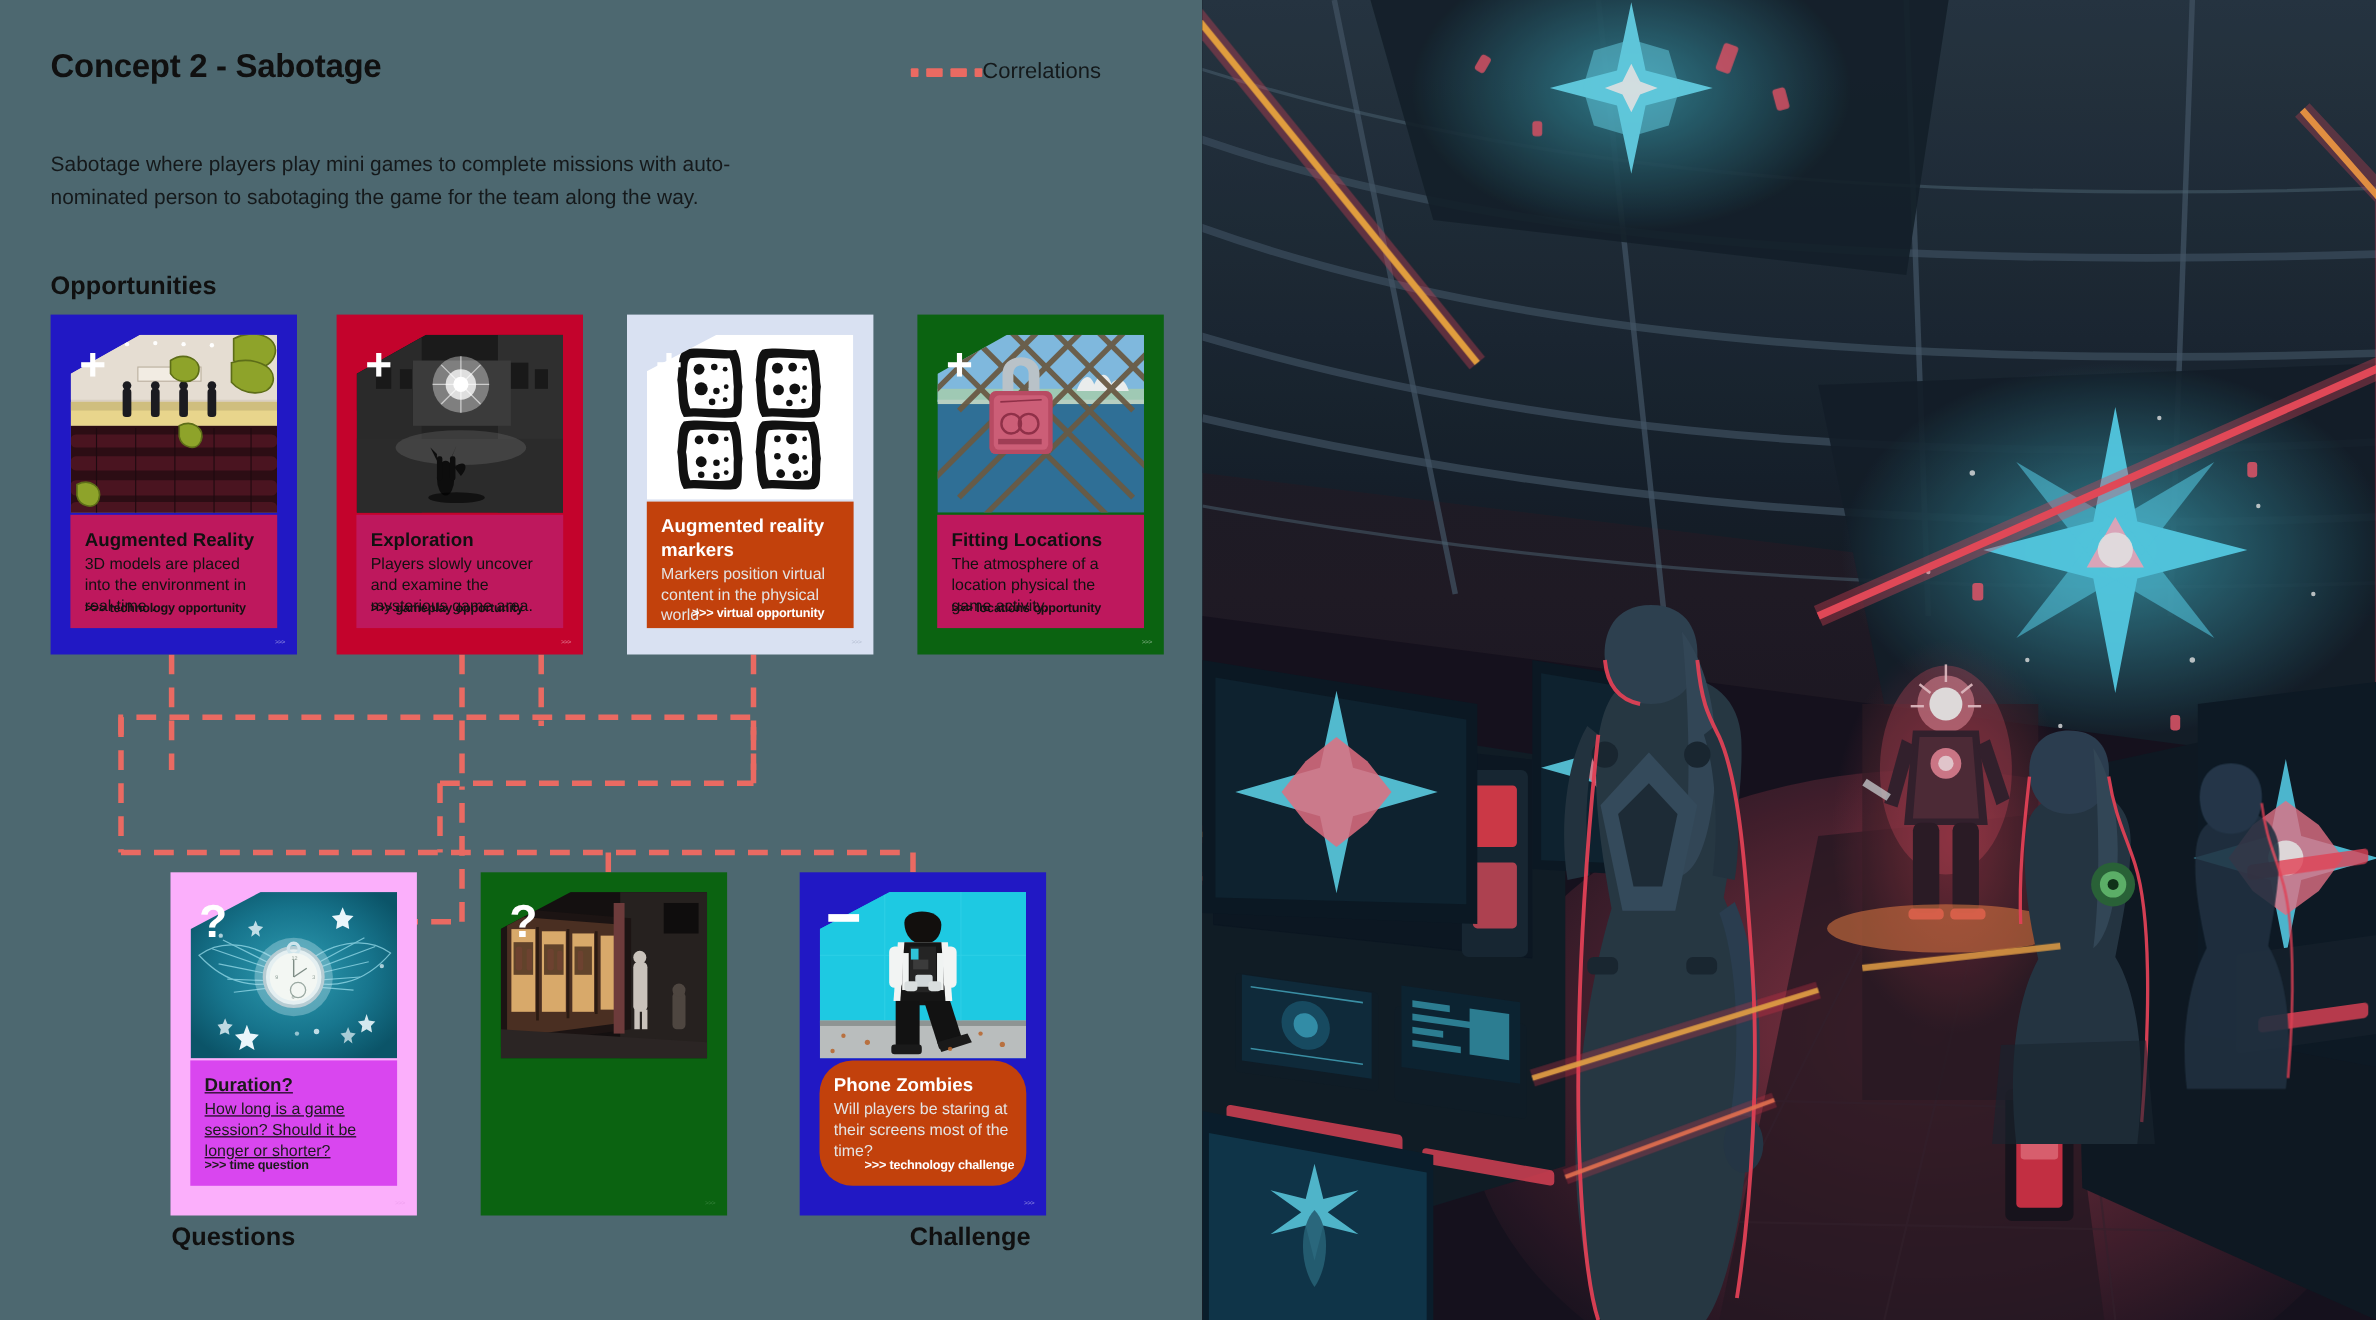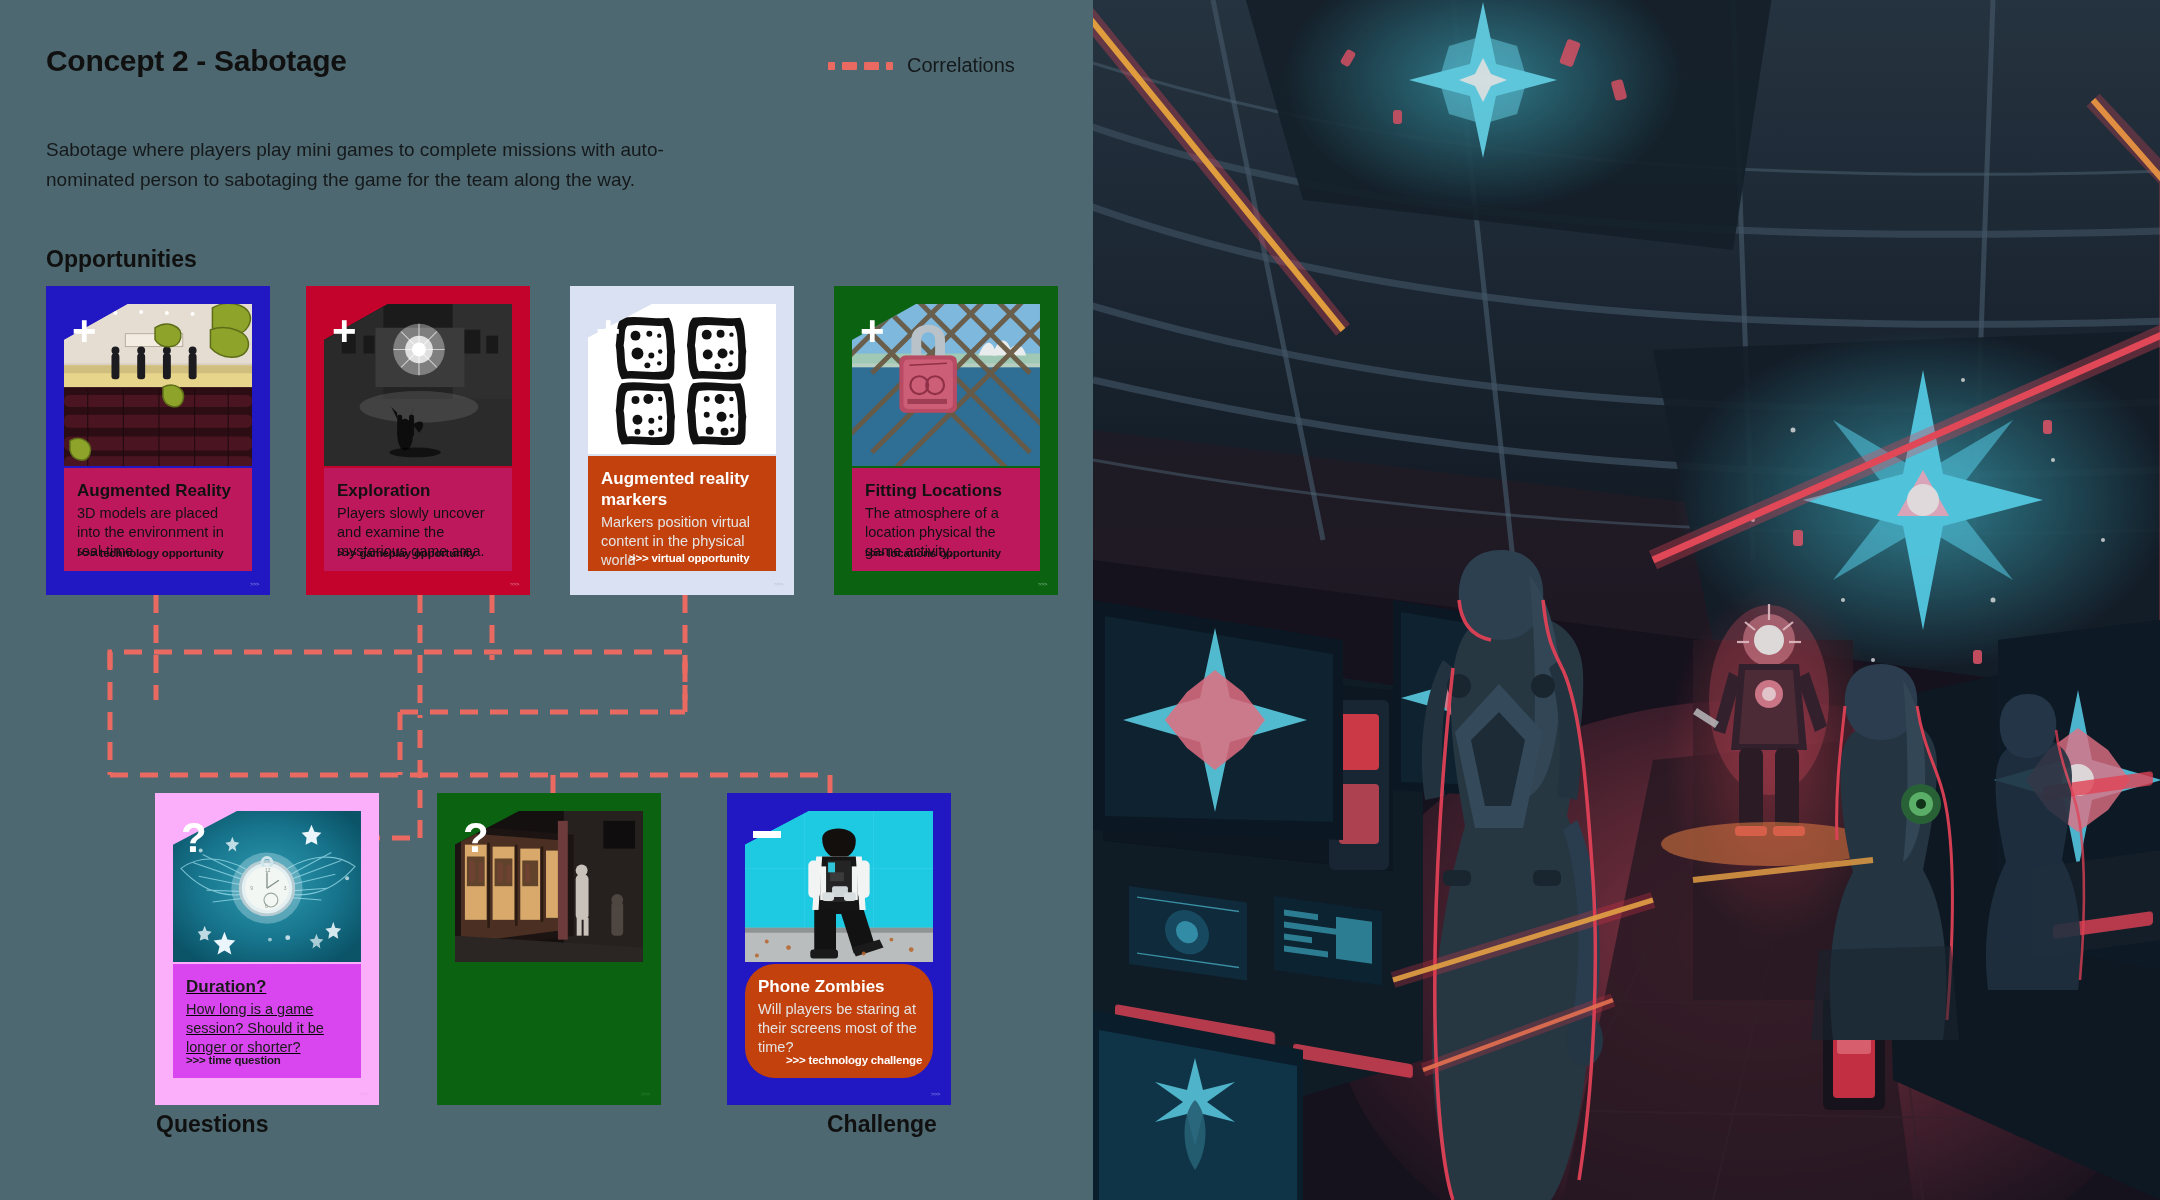--- a/index.html
+++ b/index.html
@@ -19,21 +19,21 @@
     background: #4d6870;
     flex: 0 0 1093px;
   }
 
   .board-title {
     position: absolute; left: 46px; top: 44px;
     font-size: 30px; font-weight: bold; color: #101010;
     letter-spacing: -0.3px;
   }
 
-  .legend { position: absolute; left: 828px; top: 54px; display: flex; align-items: center; gap: 14px; }
+  .legend { position: absolute; left: 828px; top: 54px; display: flex; align-items: center; }
   .legend-dashes { display: flex; align-items: center; gap: 7px; }
   .legend-dashes i { display: block; height: 8px; background: #ea6a62; border-radius: 1px; }
   .legend-dashes i:nth-child(1) { width: 7px; }
   .legend-dashes i:nth-child(2) { width: 15px; }
   .legend-dashes i:nth-child(3) { width: 15px; }
   .legend-dashes i:nth-child(4) { width: 7px; }
   .legend-label { font-size: 20px; color: #14191b; }
 
   .board-desc {
     position: absolute; left: 46px; top: 135px; width: 700px;

